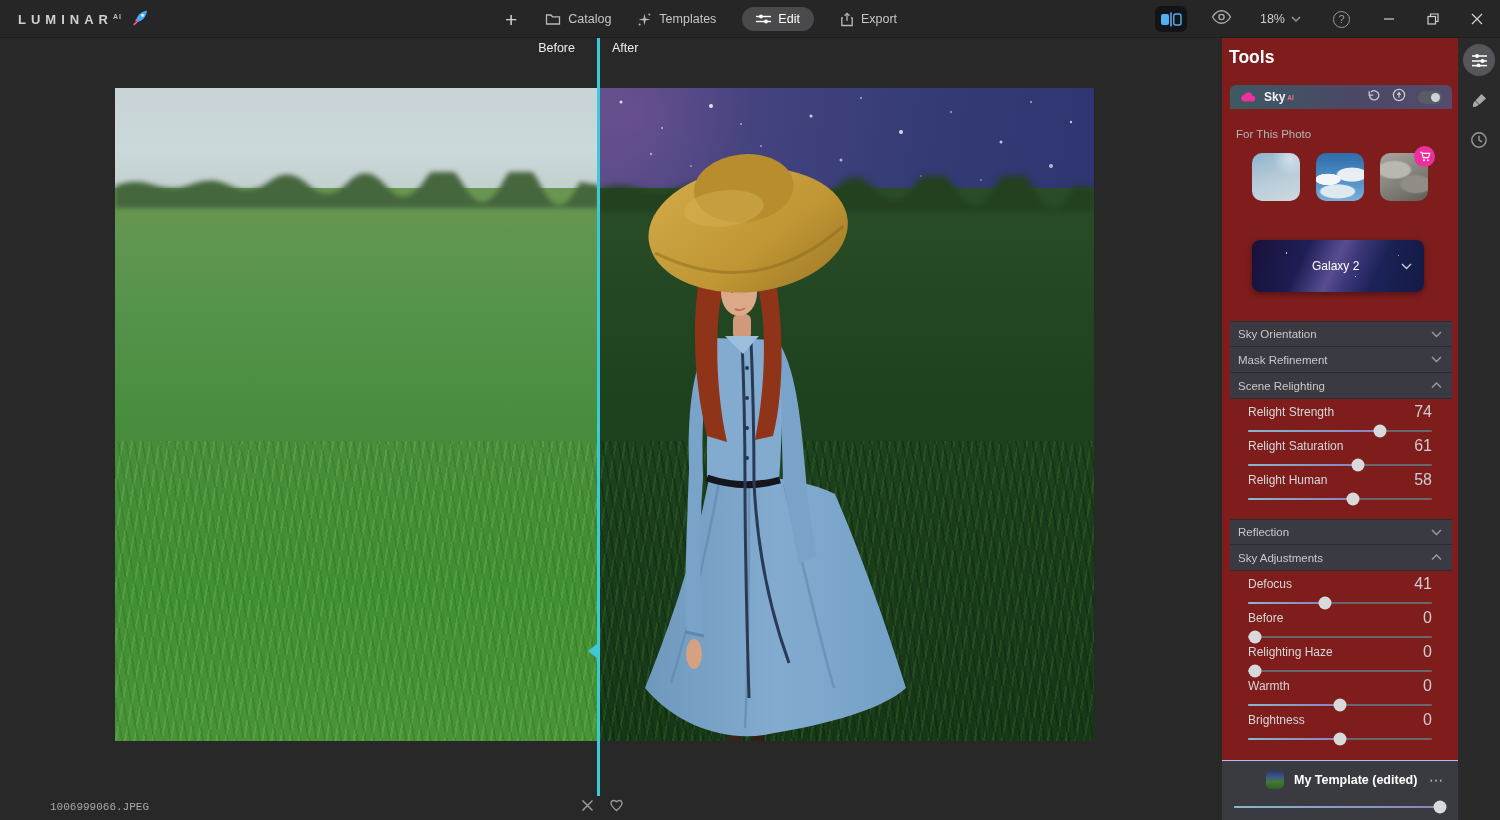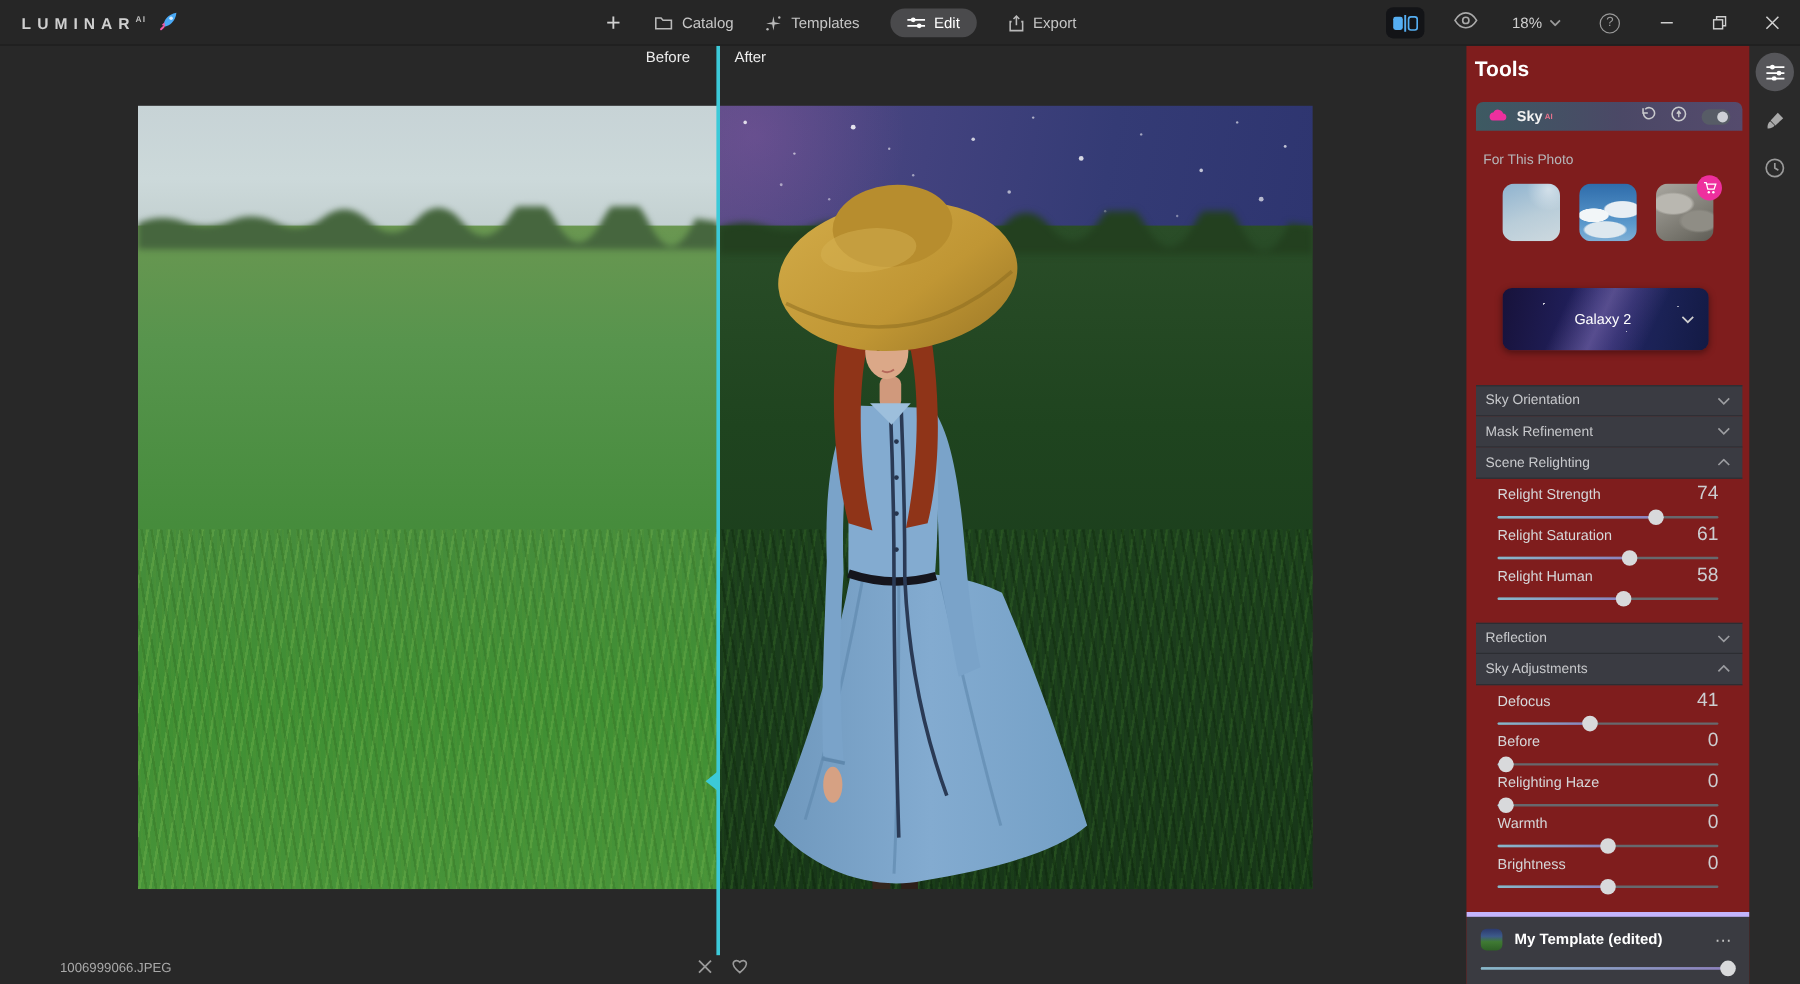--- a/index.html
+++ b/index.html
@@ -57,21 +57,21 @@
       repeating-linear-gradient(80deg, rgba(0,0,0,0) 0 6px, rgba(46,102,30,.30) 6px 8px),
       repeating-linear-gradient(100deg, rgba(0,0,0,0) 0 7px, rgba(136,196,88,.26) 7px 9px),
       repeating-linear-gradient(88deg, rgba(0,0,0,0) 0 4px, rgba(84,150,52,.22) 4px 6px); }
   .grass-dark { background:
       repeating-linear-gradient(80deg, rgba(0,0,0,0) 0 6px, rgba(10,34,8,.38) 6px 8px),
       repeating-linear-gradient(100deg, rgba(0,0,0,0) 0 7px, rgba(62,118,44,.30) 7px 9px),
       repeating-linear-gradient(88deg, rgba(0,0,0,0) 0 4px, rgba(34,80,26,.26) 4px 6px); }
   .stars { position:absolute; left:0; top:0; z-index:1; }
   .woman { position:absolute; left:0; top:0; z-index:3; }
 
-  #filename { position:absolute; left:50px; top:763px; font-size:11px; color:#a9a9a9; }
+  #filename { position:absolute; left:50px; top:763px; font-size:11px; color:#a9a9a9;font-family:Liberation Mono, monospace; }
   .canvas-bottom-icons { position:absolute; left:581px; top:760px; display:flex; gap:15px; align-items:center; z-index:7; }
 
   
   #panel { position:absolute; left:1222px; top:38px; width:236px; height:782px;
            background:#7f1d1d; overflow:hidden; }
   .tools-title { position:absolute; left:7px; top:9px; color:#ffffff; font-size:17.5px; font-weight:700; }
 
   .sky-card-head { position:absolute; left:8px; top:47px; width:222px; height:24px;
                    border-radius:6px 6px 0 0; display:flex; align-items:center; padding:0 10px;
                    background:linear-gradient(90deg,#3d5a62,#4b4866 55%,#554b6d); }
@@ -119,21 +119,21 @@
   .slider-head { display:flex; justify-content:space-between; align-items:center; margin-bottom:9px; }
   .slider-label { color:#d6d7d9; font-size:12px; }
   .slider-value { color:#cccdd0; font-size:16px; }
   .slider-track { position:relative; height:2px; border-radius:1px; background:#67686d; }
   .slider-fill { position:absolute; left:0; top:0; bottom:0; width:var(--pos,0%); border-radius:1px;
                  background:linear-gradient(90deg,#88b8ca,#8d80bd); }
   .slider-thumb { position:absolute; left:var(--pos,0%); top:50%; transform:translate(-50%,-50%);
                   width:13px; height:13px; border-radius:50%; background:#d8d9db; }
 
   .template-bar { position:absolute; left:0; bottom:0; width:236px; height:60px;
-                  background:#3a3b41; border-top:4px solid #c4b5fd; }
+                  background:#3a3b41; border-top:1px solid #c4b5fd;padding-left:32px; }
   .template-row { display:flex; align-items:center; padding:10px 14px 0 12px; }
   .template-thumb { width:18px; height:18px; border-radius:5px;
                     background:linear-gradient(180deg,#2c3a6e 0%,#3d5a8a 35%,#3f7a33 60%,#2e6026 100%); }
   .template-name { color:#ffffff; font-size:12.5px; font-weight:700; margin-left:10px; }
   .template-menu { margin-left:auto; color:#c2c2c2; font-size:14px; letter-spacing:1px; }
   .template-slider { position:absolute; left:12px; right:12px; bottom:12px; }
   .template-slider .slider-track { background:linear-gradient(90deg,#88b8ca,#8d80bd); }
 
   
   #rail { position:absolute; left:1458px; top:38px; width:42px; height:782px; background:#2a2a2a; }

